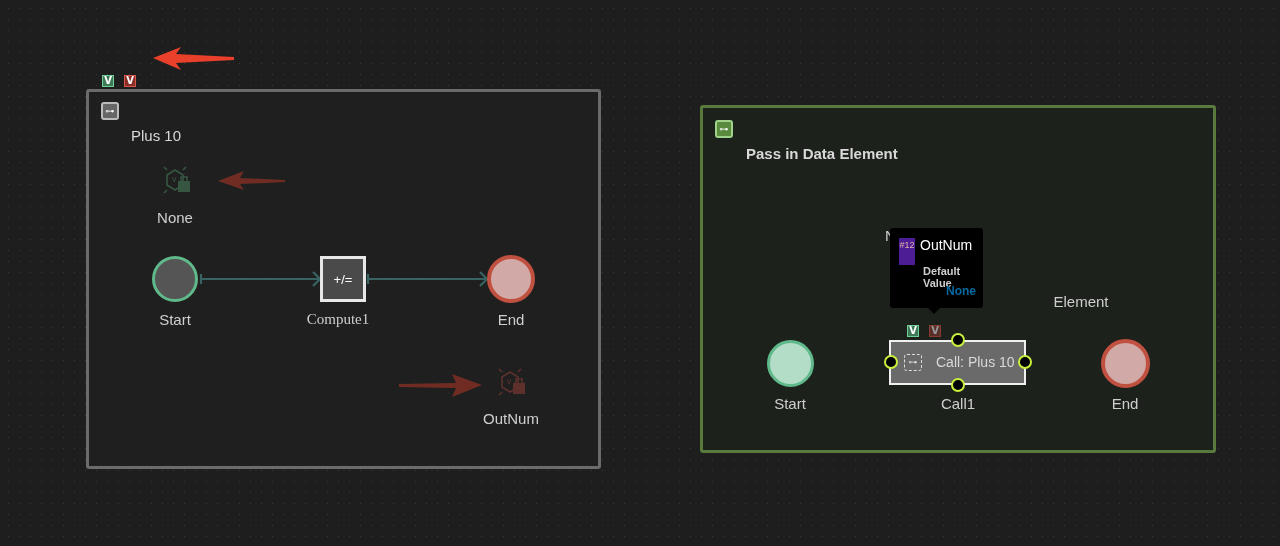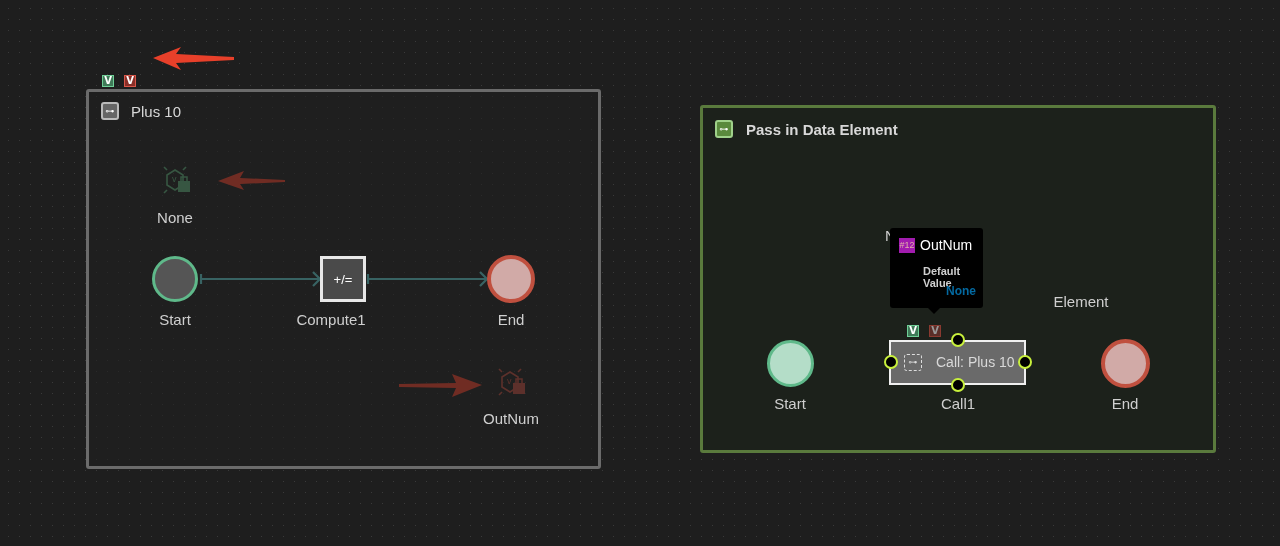--- a/index.html
+++ b/index.html
@@ -11,21 +11,21 @@
       background-position: 3px 3px;
       font-family: "Liberation Sans", "DejaVu Sans", sans-serif;
       color: #d0d0d0;
     }
     .abs { position: absolute; }
     .panel {
       position: absolute; box-sizing: border-box; border-radius: 3px;
     }
     .panel-left { left: 86px; top: 89px; width: 515px; height: 380px; border: 3px solid #6b6b6b; background: rgba(32,32,32,0.6); }
     .panel-right { left: 700px; top: 105px; width: 516px; height: 348px; border: 3px solid #5a7a3d; background: #1c211b; }
-    .panel-title { position: absolute; font-size: 15px; color: #d8d8d8; }
+    .panel-title { position: absolute; font-size: 15px; color: #d8d8d8; margin-top: 24px; }
     .panel-icon {
       position: absolute; width: 18px; height: 18px; border-radius: 3px; box-sizing: border-box;
       display: flex; align-items: center; justify-content: center;
     }
     .label { position: absolute; font-size: 15px; color: #cfcfcf; transform: translateX(-50%); white-space: nowrap; }
     .circle { position: absolute; border-radius: 50%; box-sizing: border-box; }
     .vbadge {
       position: absolute; width: 12px; height: 12px; box-sizing: border-box;
       font-size: 10px; font-weight: bold; color: #fff; line-height: 10px; text-align: center;
       font-family: "DejaVu Sans", sans-serif;
@@ -137,40 +137,40 @@
 </div>
 
 <div class="label" style="left:175px;top:209px;">None</div>
 
 <div class="circle" style="left:152px;top:256px;width:46px;height:46px;background:#555;border:3px solid #5fb98a;"></div>
 <div class="label" style="left:175px;top:311px;">Start</div>
 
 <div class="abs" style="left:320px;top:256px;width:46px;height:46px;box-sizing:border-box;background:#4a4a4a;border:3px solid #e8e8e8;display:flex;align-items:center;justify-content:center;">
   <span style="font-size:13px;color:#fff;">+/=</span>
 </div>
-<div class="label" style="left:331px;top:311px;">Compute1</div>
+<div class="label" style="left:338px;top:311px;font-family:Liberation Serif, serif;">Compute1</div>
 
 <div class="circle" style="left:487px;top:255px;width:48px;height:48px;background:#d1aaa7;border:4px solid #c0503f;"></div>
 <div class="label" style="left:511px;top:311px;">End</div>
 
 <div class="label" style="left:511px;top:410px;">OutNum</div>
 
 <div class="panel panel-right">
   <div class="panel-icon" style="left:12px;top:12px;border:2px solid #9fd18a;background:#5a8a3d;">
     <span style="font-size:9px;color:#fff;">⊶</span>
   </div>
   <div class="panel-title" style="left:43px;top:13px;font-weight:bold;">Pass in Data Element</div>
 </div>
 
 <div class="abs" style="left:885px;top:227px;font-size:15px;color:#cfcfcf;">N</div>
 
 <div class="label" style="left:1081px;top:293px;">Element</div>
 
 <div class="tooltip">
-  <div class="abs" style="left:9px;top:10px;width:16px;height:15px;background:#a21caf;font-size:9px;color:#e0b0a8;text-align:center;line-height:15px;">#12</div>
+  <div class="abs" style="left:9px;top:10px;width:16px;height:27px;background:#4c1d95;font-size:9px;color:#e0b0a8;text-align:center;line-height:15px;">#12</div>
   <div class="abs" style="left:30px;top:9px;font-size:14px;color:#fff;">OutNum</div>
   <div class="abs" style="left:8px;top:37px;font-size:11px;font-weight:bold;color:#cfcfcf;padding-left:25px;">Default Value</div>
   <div class="abs" style="left:23px;top:56px;font-size:12px;font-weight:bold;color:#0369a1;margin-left:33px;">None</div>
 </div>
 
 <div class="vbadge" style="left:907px;top:325px;background:#3f7a58;border:1px solid #6fcf97;">V</div>
 <div class="vbadge" style="left:929px;top:325px;background:#5a2e28;border:1px solid #8a3a30;color:#999;">V</div>
 
 <div class="circle" style="left:767px;top:340px;width:47px;height:47px;background:#b4ddc8;border:3px solid #5fb98a;"></div>
 <div class="label" style="left:790px;top:395px;">Start</div>

